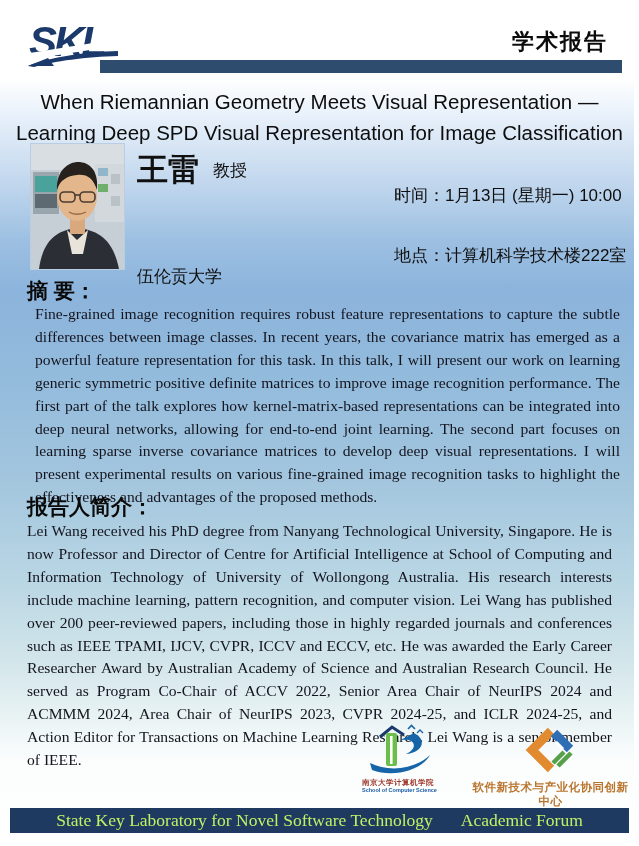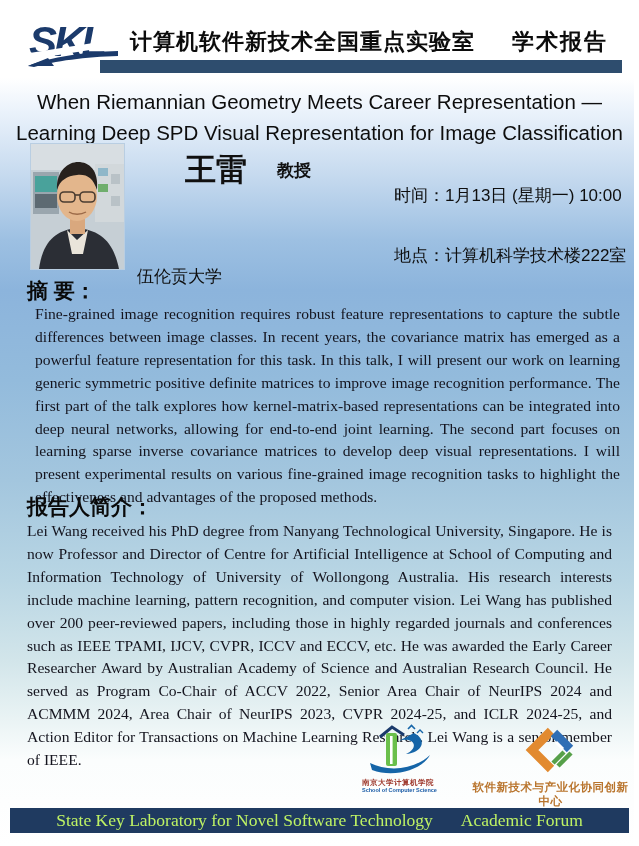--- a/index.html
+++ b/index.html
@@ -22,23 +22,23 @@
   .skl-logo{left:28px;top:21px;width:92px;height:46px;z-index:3;}
   .header-bar{left:100px;top:60px;width:522px;height:13px;background:#2e4d6e;z-index:1;}
   .lab-name{left:130px;top:27px;font-size:22px;font-weight:bold;color:#0c0c0c;letter-spacing:1px;white-space:nowrap;}
   .forum-type{right:26px;top:27px;font-size:22px;font-weight:bold;color:#0c0c0c;letter-spacing:2px;white-space:nowrap;}
 
   
   .talk-title{left:0;top:86px;width:639px;text-align:center;font-size:20.5px;line-height:31px;color:#0d0d0d;}
 
   
   .photo{left:30px;top:143px;width:95px;height:127px;border:1px solid #b9cee2;box-sizing:border-box;}
-  .speaker-name-row{left:137px;top:143px;height:42px;display:flex;align-items:flex-end;gap:30px;margin-left:48px;}
+  .speaker-name-row{left:137px;top:143px;height:42px;display:flex;align-items:flex-end;gap:14px;}
   .speaker-name{font-family:"DejaVu Serif",serif;font-size:31px;font-weight:bold;color:#101010;line-height:1;}
-  .speaker-title{font-size:17px;color:#101010;padding-bottom:3px;font-weight:bold;}
+  .speaker-title{font-size:17px;color:#101010;padding-bottom:3px;}
   .info{font-size:17px;color:#0e0e0e;white-space:nowrap;}
   .dept{left:137px;top:184px;}
   .time{left:394px;top:184px;}
   .univ{left:137px;top:244px;margin-top:21px;}
   .loc{left:394px;top:244px;}
 
   
   .sec-heading{left:27px;font-size:21px;font-weight:bold;color:#0a0a0a;white-space:nowrap;}
   .abstract-heading{top:277px;}
   .bio-heading{top:493px;}
@@ -75,25 +75,24 @@
 
   <div class="abs skl-logo">
     <svg width="92" height="46" viewBox="0 0 92 46">
       <text x="1" y="35" font-family="Liberation Sans, sans-serif" font-size="42" font-weight="900" font-style="italic" letter-spacing="-3" fill="#1b3a6b">SKL</text>
       <rect x="-12" y="25" width="130" height="6.5" fill="#ffffff" transform="rotate(-9 46 28)"></rect>
       <path d="M0 45 C22 36 58 31 90 30 L90 35 C58 36 26 40 6 46 Z" fill="#1b3a6b"></path>
       <path d="M0 45 L20 37 L26 45 Z" fill="#1b3a6b"></path>
     </svg>
   </div>
   <div class="abs header-bar"></div>
-  <div class="abs lab-name">计算机软件新技术全国重点实验室</div>
   <div class="abs forum-type">学术报告</div>
 
   <div class="abs talk-title">
-    <div>When Riemannian Geometry Meets Career Representation —</div>
+    <div>When Riemannian Geometry Meets Visual Representation —</div>
     <div>Learning Deep SPD Visual Representation for Image Classification</div>
   </div>
 
   <div class="abs photo">
     <svg width="93" height="125" viewBox="0 0 93 125">
       <rect x="0" y="0" width="93" height="125" fill="#c6cfd5"></rect>
       <rect x="0" y="0" width="93" height="26" fill="#d8dee2"></rect>
       <rect x="2" y="28" width="26" height="42" fill="#9aa6ae"></rect>
       <rect x="4" y="32" width="22" height="16" fill="#49a29b"></rect>
       <rect x="4" y="50" width="22" height="14" fill="#5d6a72"></rect>

